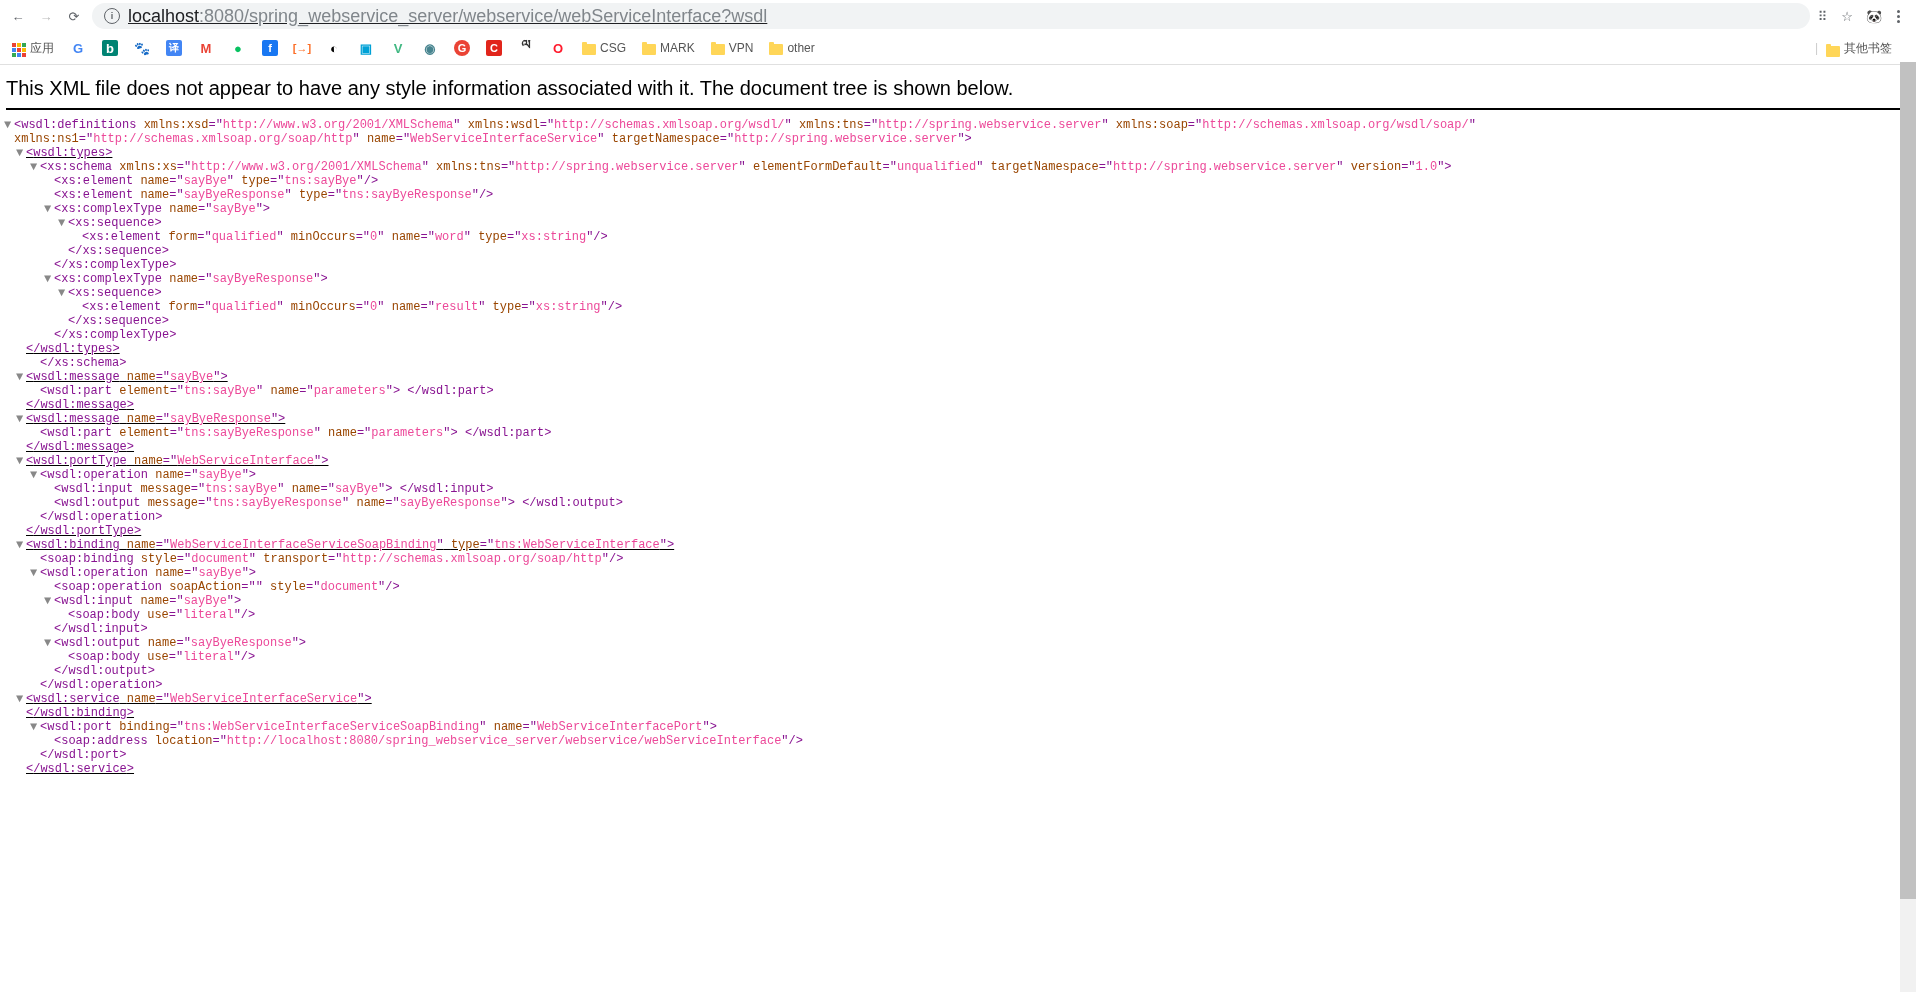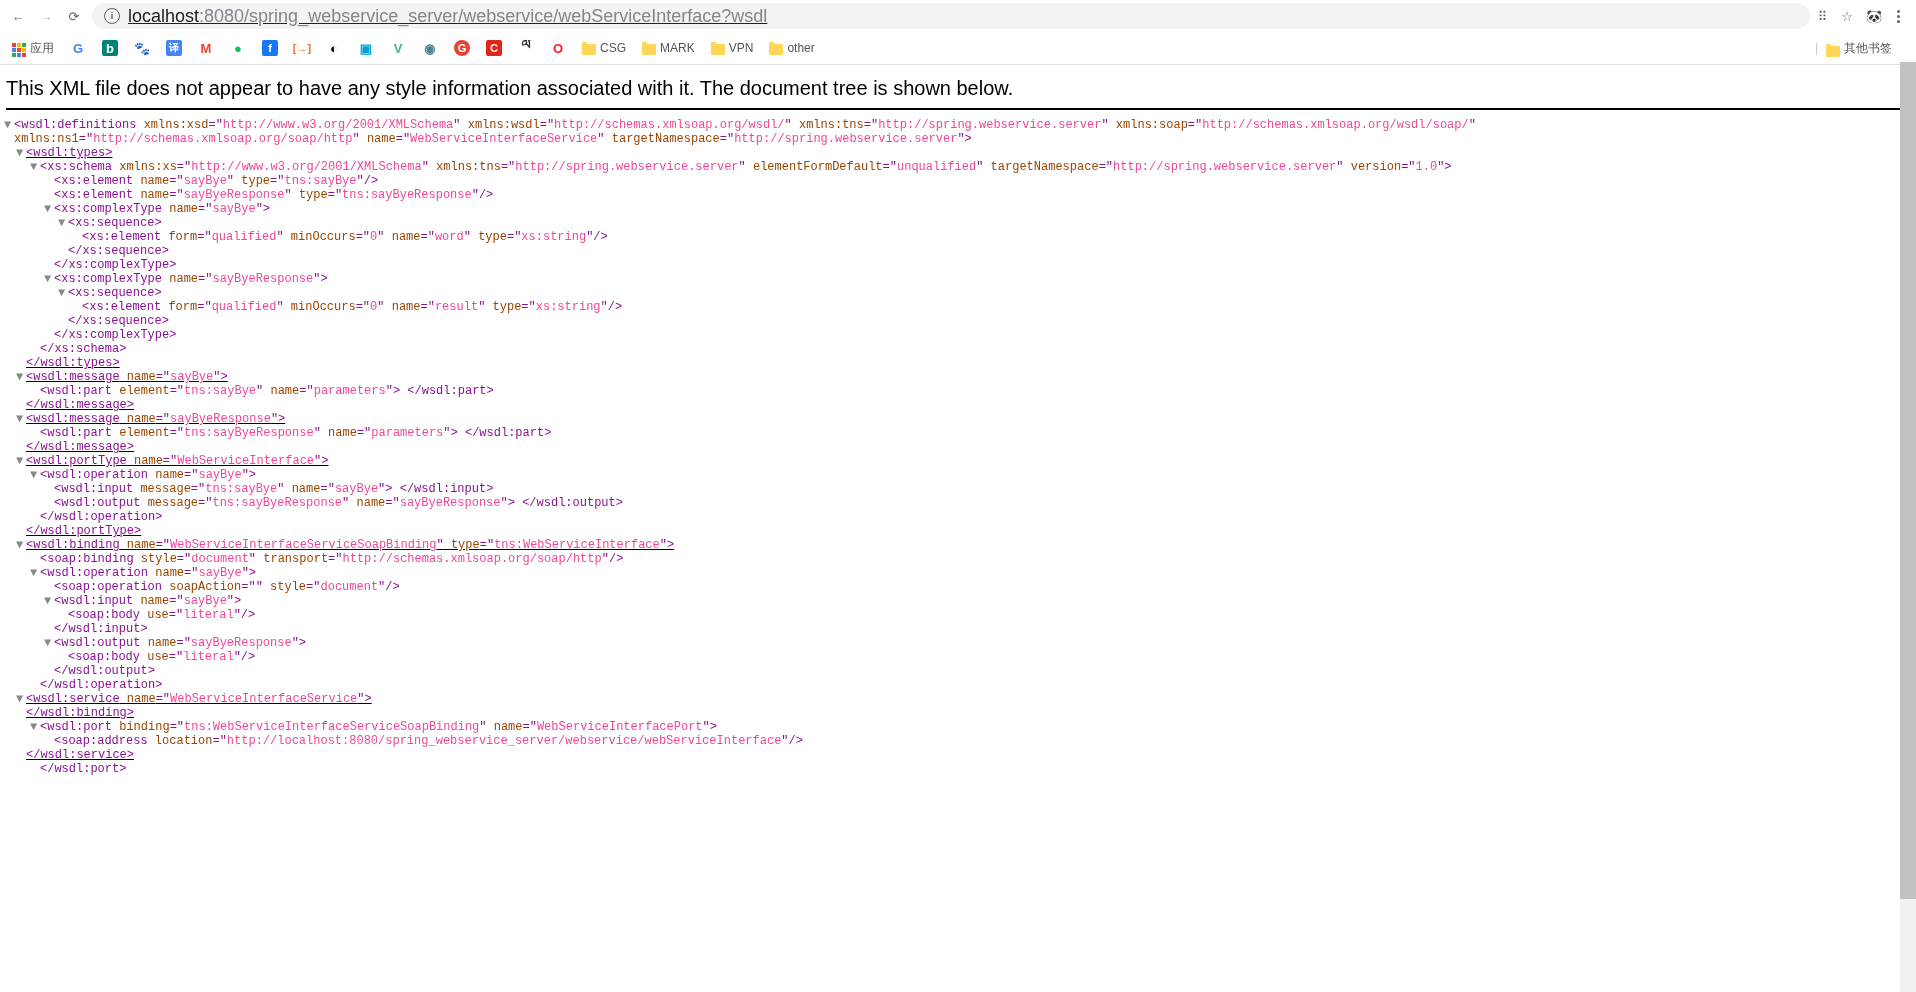--- a/index.html
+++ b/index.html
@@ -172,22 +172,22 @@
     <span class="ln ind3"><span class="caret">▼</span><span class="pun">&lt;</span><span class="tag">xs:complexType</span> <span class="an">name</span><span class="pun">="</span><span class="av">sayBye</span><span class="pun">"&gt;</span></span>
     <span class="ln ind4"><span class="caret">▼</span><span class="pun">&lt;</span><span class="tag">xs:sequence</span><span class="pun">&gt;</span></span>
     <span class="ln ind5"><span class="pun">&lt;</span><span class="tag">xs:element</span> <span class="an">form</span><span class="pun">="</span><span class="av">qualified</span><span class="pun">"</span> <span class="an">minOccurs</span><span class="pun">="</span><span class="av">0</span><span class="pun">"</span> <span class="an">name</span><span class="pun">="</span><span class="av">word</span><span class="pun">"</span> <span class="an">type</span><span class="pun">="</span><span class="av">xs:string</span><span class="pun">"/&gt;</span></span>
     <span class="ln ind4"><span class="pun">&lt;</span><span class="tag">/xs:sequence</span><span class="pun">&gt;</span></span>
     <span class="ln ind3"><span class="pun">&lt;</span><span class="tag">/xs:complexType</span><span class="pun">&gt;</span></span>
     <span class="ln ind3"><span class="caret">▼</span><span class="pun">&lt;</span><span class="tag">xs:complexType</span> <span class="an">name</span><span class="pun">="</span><span class="av">sayByeResponse</span><span class="pun">"&gt;</span></span>
     <span class="ln ind4"><span class="caret">▼</span><span class="pun">&lt;</span><span class="tag">xs:sequence</span><span class="pun">&gt;</span></span>
     <span class="ln ind5"><span class="pun">&lt;</span><span class="tag">xs:element</span> <span class="an">form</span><span class="pun">="</span><span class="av">qualified</span><span class="pun">"</span> <span class="an">minOccurs</span><span class="pun">="</span><span class="av">0</span><span class="pun">"</span> <span class="an">name</span><span class="pun">="</span><span class="av">result</span><span class="pun">"</span> <span class="an">type</span><span class="pun">="</span><span class="av">xs:string</span><span class="pun">"/&gt;</span></span>
     <span class="ln ind4"><span class="pun">&lt;</span><span class="tag">/xs:sequence</span><span class="pun">&gt;</span></span>
     <span class="ln ind3"><span class="pun">&lt;</span><span class="tag">/xs:complexType</span><span class="pun">&gt;</span></span>
+    <span class="ln ind1"><span class="pun">&lt;</span><span class="tag">/wsdl:types</span><span class="pun">&gt;</span></span>
     <span class="ln ind2"><span class="pun">&lt;</span><span class="tag">/xs:schema</span><span class="pun">&gt;</span></span>
-    <span class="ln ind1"><span class="pun">&lt;</span><span class="tag">/wsdl:types</span><span class="pun">&gt;</span></span>
 
     <span class="ln ind1"><span class="caret">▼</span><span class="pun">&lt;</span><span class="tag">wsdl:message</span> <span class="an">name</span><span class="pun">="</span><span class="av">sayBye</span><span class="pun">"&gt;</span></span>
     <span class="ln ind2"><span class="pun">&lt;</span><span class="tag">wsdl:part</span> <span class="an">element</span><span class="pun">="</span><span class="av">tns:sayBye</span><span class="pun">"</span> <span class="an">name</span><span class="pun">="</span><span class="av">parameters</span><span class="pun">"&gt;</span> <span class="pun">&lt;</span><span class="tag">/wsdl:part</span><span class="pun">&gt;</span></span>
     <span class="ln ind1"><span class="pun">&lt;</span><span class="tag">/wsdl:message</span><span class="pun">&gt;</span></span>
     <span class="ln ind1"><span class="caret">▼</span><span class="pun">&lt;</span><span class="tag">wsdl:message</span> <span class="an">name</span><span class="pun">="</span><span class="av">sayByeResponse</span><span class="pun">"&gt;</span></span>
     <span class="ln ind2"><span class="pun">&lt;</span><span class="tag">wsdl:part</span> <span class="an">element</span><span class="pun">="</span><span class="av">tns:sayByeResponse</span><span class="pun">"</span> <span class="an">name</span><span class="pun">="</span><span class="av">parameters</span><span class="pun">"&gt;</span> <span class="pun">&lt;</span><span class="tag">/wsdl:part</span><span class="pun">&gt;</span></span>
     <span class="ln ind1"><span class="pun">&lt;</span><span class="tag">/wsdl:message</span><span class="pun">&gt;</span></span>
 
     <span class="ln ind1"><span class="caret">▼</span><span class="pun">&lt;</span><span class="tag">wsdl:portType</span> <span class="an">name</span><span class="pun">="</span><span class="av">WebServiceInterface</span><span class="pun">"&gt;</span></span>
     <span class="ln ind2"><span class="caret">▼</span><span class="pun">&lt;</span><span class="tag">wsdl:operation</span> <span class="an">name</span><span class="pun">="</span><span class="av">sayBye</span><span class="pun">"&gt;</span></span>
@@ -205,20 +205,20 @@
     <span class="ln ind3"><span class="pun">&lt;</span><span class="tag">/wsdl:input</span><span class="pun">&gt;</span></span>
     <span class="ln ind3"><span class="caret">▼</span><span class="pun">&lt;</span><span class="tag">wsdl:output</span> <span class="an">name</span><span class="pun">="</span><span class="av">sayByeResponse</span><span class="pun">"&gt;</span></span>
     <span class="ln ind4"><span class="pun">&lt;</span><span class="tag">soap:body</span> <span class="an">use</span><span class="pun">="</span><span class="av">literal</span><span class="pun">"/&gt;</span></span>
     <span class="ln ind3"><span class="pun">&lt;</span><span class="tag">/wsdl:output</span><span class="pun">&gt;</span></span>
     <span class="ln ind2"><span class="pun">&lt;</span><span class="tag">/wsdl:operation</span><span class="pun">&gt;</span></span>
     <span class="ln ind1"><span class="caret">▼</span><span class="pun">&lt;</span><span class="tag">wsdl:service</span> <span class="an">name</span><span class="pun">="</span><span class="av">WebServiceInterfaceService</span><span class="pun">"&gt;</span></span>
 
     <span class="ln ind1"><span class="pun">&lt;</span><span class="tag">/wsdl:binding</span><span class="pun">&gt;</span></span>
     <span class="ln ind2"><span class="caret">▼</span><span class="pun">&lt;</span><span class="tag">wsdl:port</span> <span class="an">binding</span><span class="pun">="</span><span class="av">tns:WebServiceInterfaceServiceSoapBinding</span><span class="pun">"</span> <span class="an">name</span><span class="pun">="</span><span class="av">WebServiceInterfacePort</span><span class="pun">"&gt;</span></span>
     <span class="ln ind3"><span class="pun">&lt;</span><span class="tag">soap:address</span> <span class="an">location</span><span class="pun">="</span><span class="av">http://localhost:8080/spring_webservice_server/webservice/webServiceInterface</span><span class="pun">"/&gt;</span></span>
+    <span class="ln ind2"><span class="pun">&lt;</span><span class="tag">/wsdl:port</span><span class="pun">&gt;</span></span>
     <span class="ln ind1"><span class="pun">&lt;</span><span class="tag">/wsdl:service</span><span class="pun">&gt;</span></span>
-    <span class="ln ind2"><span class="pun">&lt;</span><span class="tag">/wsdl:port</span><span class="pun">&gt;</span></span>
   </div>
 </div>
 
 <div class="scrollbar-stub">
     <div class="thumb"></div>
   </div>
 
 </body></html>

